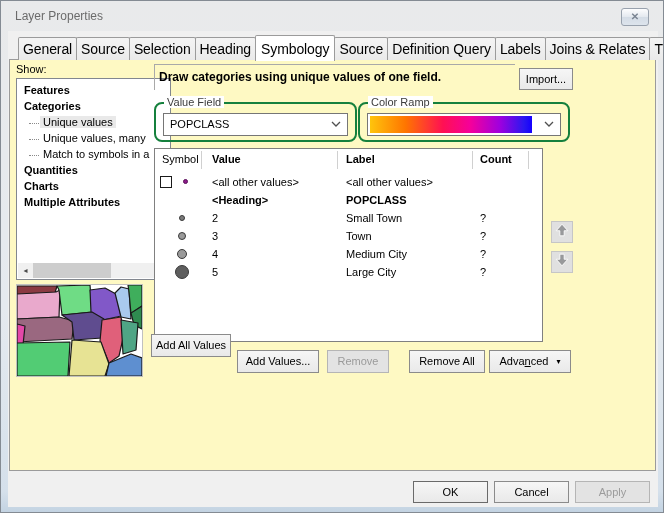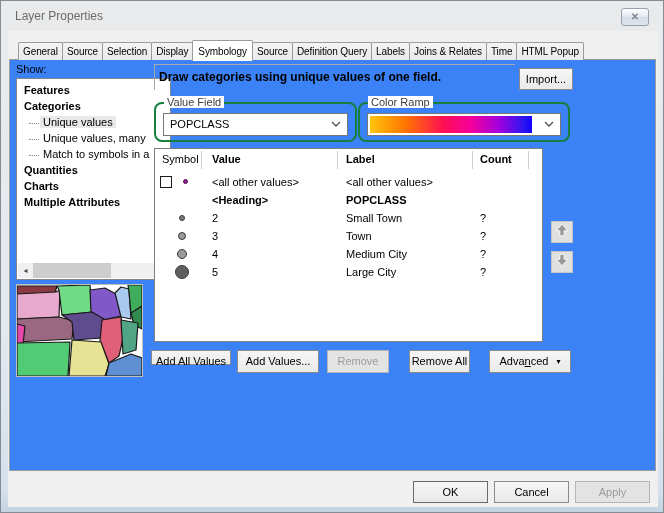--- a/index.html
+++ b/index.html
@@ -31,33 +31,33 @@
     position: absolute; left: 7px; top: 30px; width: 650px; height: 476px;
     background: #F0F0F0;
   }
 
   
   .tabstrip {
     position: absolute; left: 10px; top: 8px; height: 21px;
     display: flex; align-items: flex-end; z-index: 3; white-space: nowrap;
   }
   .tab {
-    font-size: 10px; letter-spacing: -0.1px; padding: 3px 4px 3px 4px;
+    font-size: 14px; letter-spacing: -0.1px; padding: 3px 4px 3px 4px;
     border: 1px solid #9B9B9B; border-bottom: none;
     background: linear-gradient(180deg,#F4F4F4,#EAEAEA);
     margin-right: -1px; color: #000; border-radius: 2px 2px 0 0;
   }
   .tab.active {
     background: #FFFFFF; position: relative; z-index: 4;
     padding: 5px 5px 4px 5px; margin-bottom: -1px;
   }
 
   .page {
     position: absolute; left: 1px; top: 28px; width: 647px; height: 412px;
-    background: #3b82f6; border: 1px solid #9B9B9B; z-index: 2;
+    background: #fef9c3; border: 1px solid #9B9B9B; z-index: 2;
   }
 
   
   .show-label { position: absolute; left: 6px; top: 3px; font-size: 11px; color:#000; }
   .listbox {
     position: absolute; left: 6px; top: 18px; width: 155px; height: 202px;
     background: #fff; border: 1px solid #82878F; overflow: hidden;
   }
   .tree { padding: 3px 0 0 4px; font-size: 11px; line-height: 16px; white-space: nowrap; }
   .tree-item { height: 16px; }
@@ -138,24 +138,24 @@
   }
   .dot { position: absolute; border-radius: 50%; border: 1px solid #3A3A3A; }
 
   .updown {
     position: absolute; width: 22px; height: 22px;
     background: #E0E0E0; border: 1px solid #C6C6C6; text-align: center;
   }
   .ud-up   { left: 541px; top: 161px; }
   .ud-down { left: 541px; top: 191px; }
 
-  .btn-addall  { left: 141px; top: 290px; width: 80px; height: 15px; line-height: 21px; }
+  .btn-addall  { left: 141px; top: 274px; width: 80px; height: 23px; line-height: 21px; }
   .btn-addval  { left: 227px; top: 290px; width: 82px; height: 23px; line-height: 21px; }
   .btn-remove  { left: 317px; top: 290px; width: 62px; height: 23px; line-height: 21px; }
-  .btn-removeall { left: 399px; top: 290px; width: 61px; height: 23px; line-height: 21px; }
+  .btn-removeall { left: 399px; top: 290px; width: 76px; height: 23px; line-height: 21px; }
   .btn-advanced { left: 479px; top: 290px; width: 82px; height: 23px; line-height: 21px; }
   .btn-advanced .caret { font-size: 8px; margin-left: 8px; vertical-align: 1px; }
   .btn-advanced .key { text-decoration: underline; }
 
   
   .btn-ok     { left: 405px; top: 450px; width: 75px; height: 22px; line-height: 20px; border-color: #6A6A6A; }
   .btn-cancel { left: 486px; top: 450px; width: 75px; height: 22px; line-height: 20px; }
   .btn-apply  { left: 567px; top: 450px; width: 75px; height: 22px; line-height: 20px; }
 </style>
 </head>
@@ -166,21 +166,21 @@
     <span class="title-text">Layer Properties</span>
     <div class="close-btn">✕</div>
   </div>
 
   <div class="client">
 
     <div class="tabstrip">
       <div class="tab">General</div>
       <div class="tab">Source</div>
       <div class="tab">Selection</div>
-      <div class="tab">Display</div>
+      <div class="tab">Heading</div>
       <div class="tab active">Symbology</div>
       <div class="tab">Source</div>
       <div class="tab">Definition Query</div>
       <div class="tab">Labels</div>
       <div class="tab">Joins &amp; Relates</div>
       <div class="tab">Time</div>
       <div class="tab">HTML Popup</div>
     </div>
 
     <div class="page">

